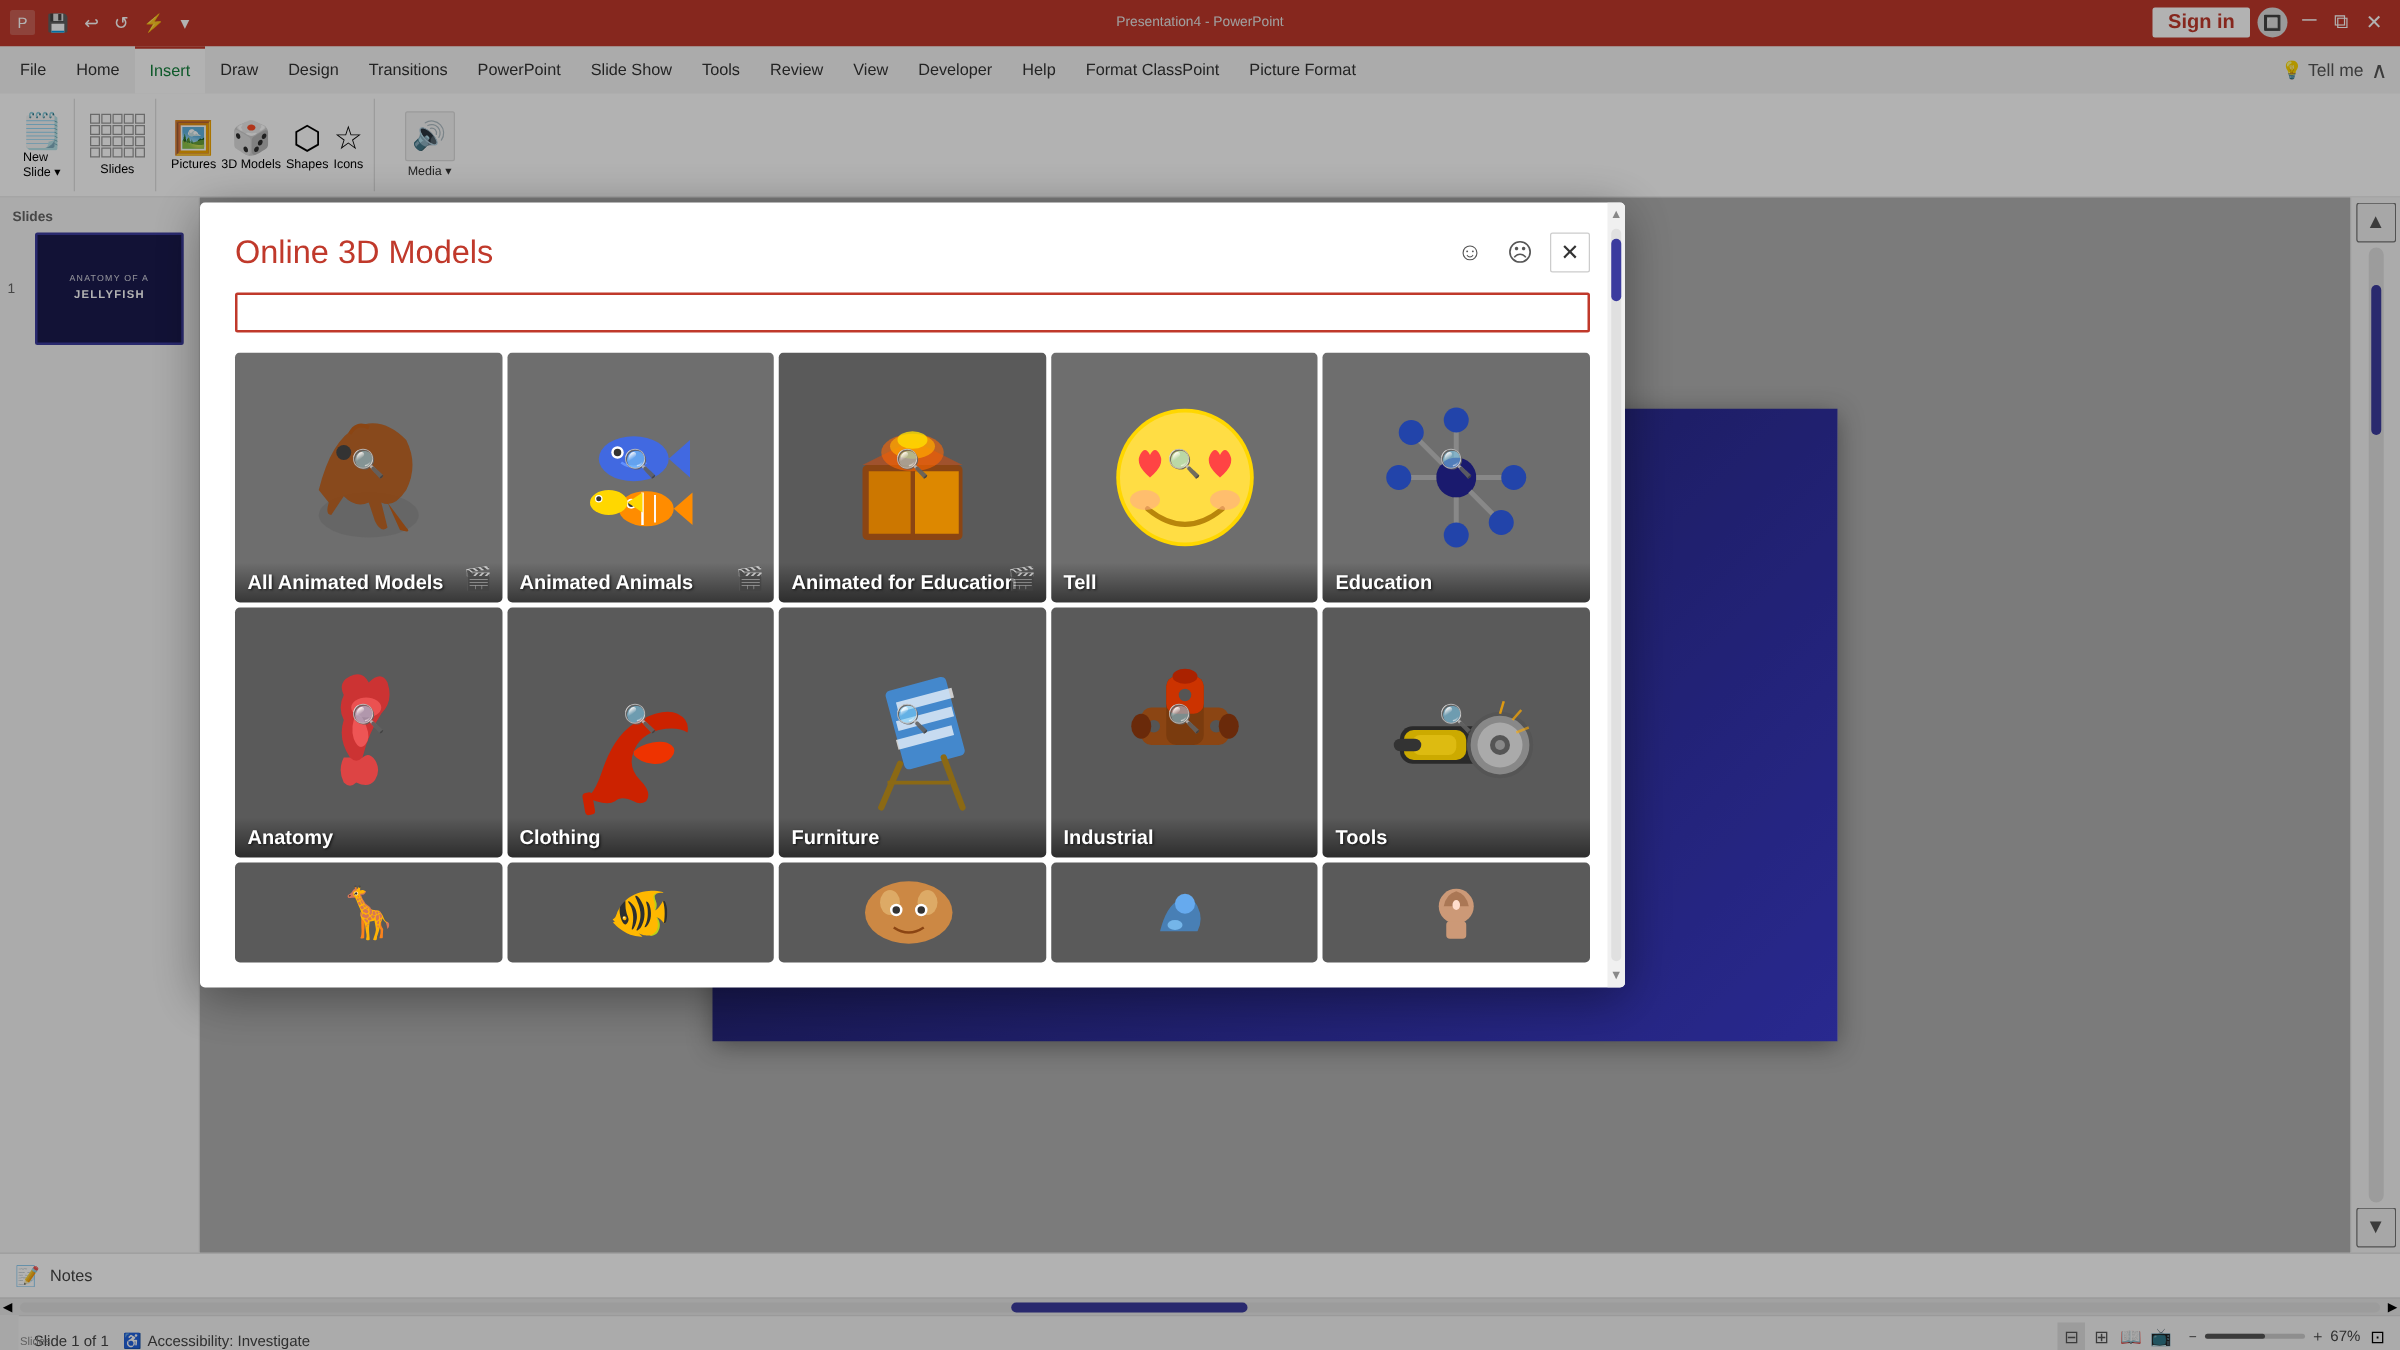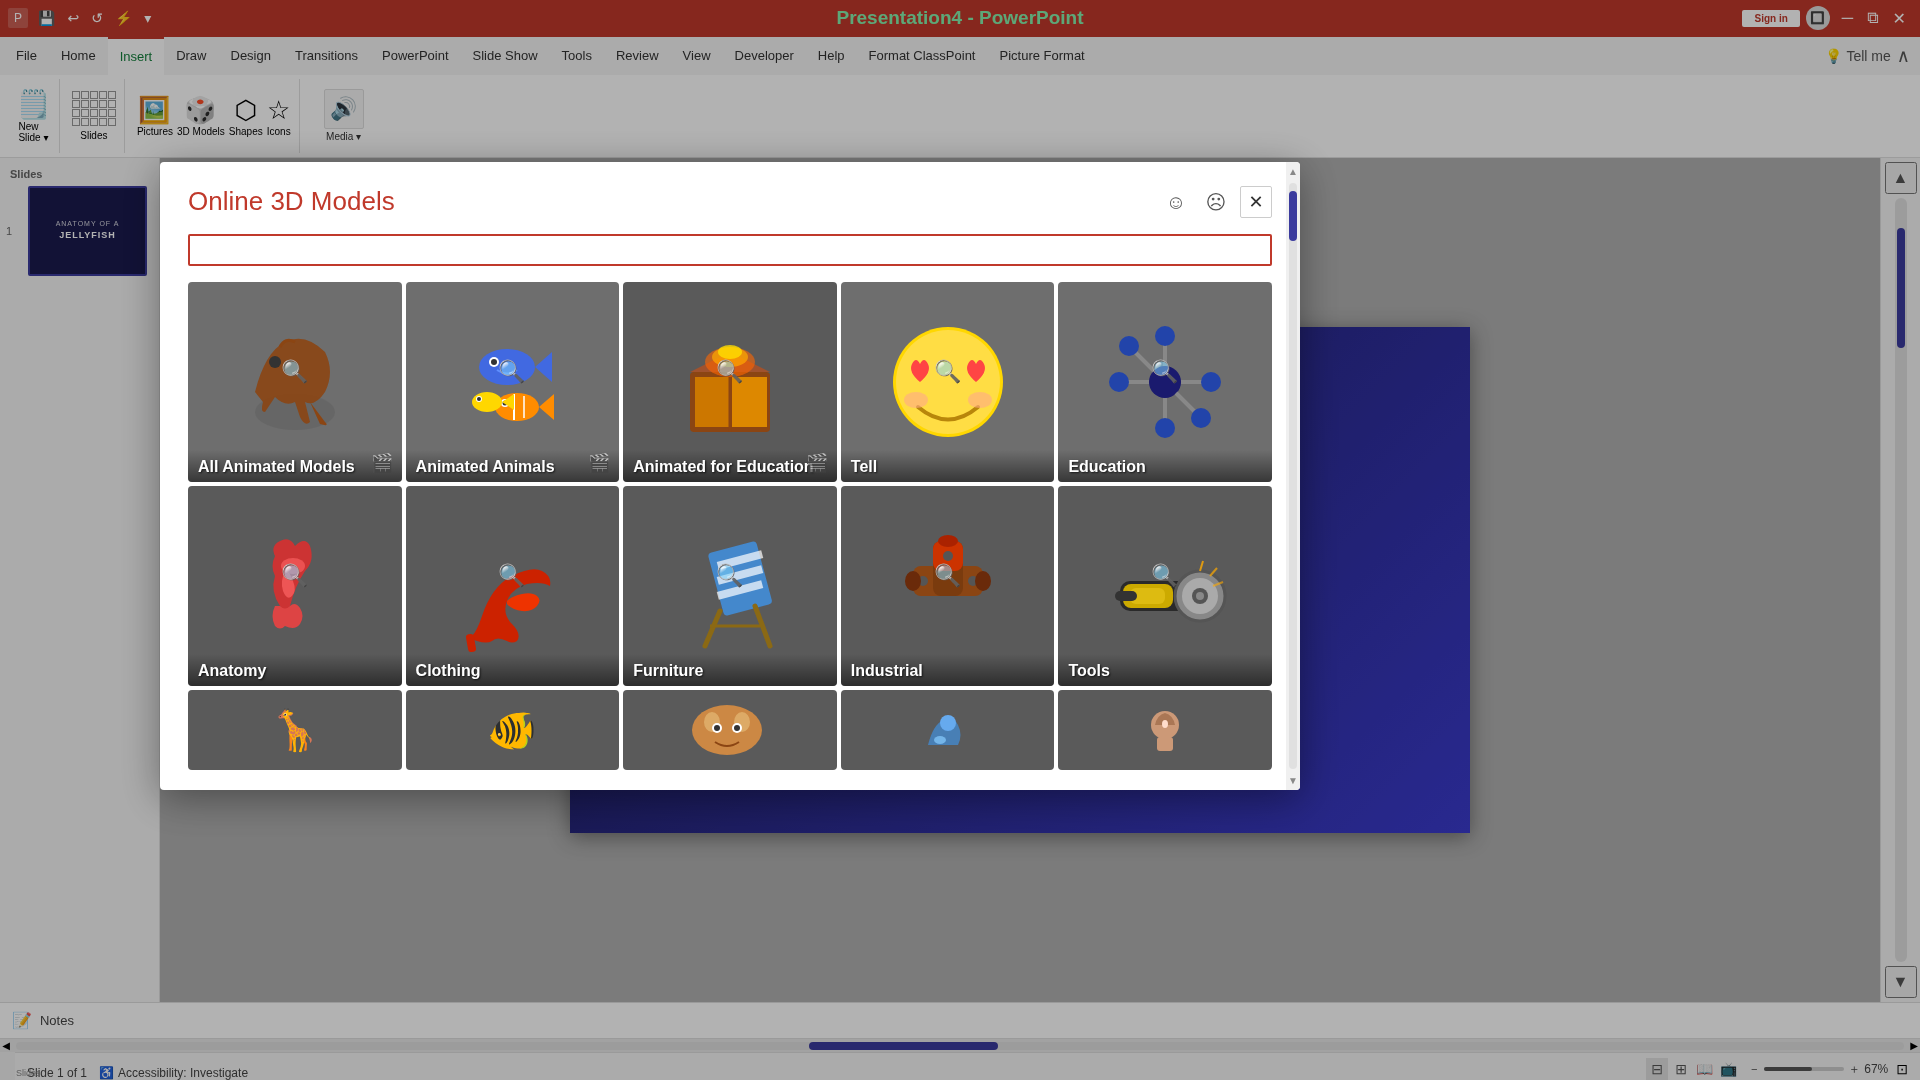--- a/index.html
+++ b/index.html
@@ -12,23 +12,23 @@
       display: flex;
       align-items: center;
       justify-content: space-between;
       padding: 0 8px;
       position: relative;
     }
     .titlebar-left { display: flex; align-items: center; gap: 6px; }
     .titlebar-icon { width: 20px; height: 20px; background: #fff3; border-radius: 2px; display: flex; align-items: center; justify-content: center; color: white; font-size: 12px; }
     .titlebar-qs { display: flex; align-items: center; gap: 4px; }
     .titlebar-qs button { background: none; border: none; color: white; font-size: 14px; cursor: pointer; padding: 2px 4px; }
-    .titlebar-center { position: absolute; left: 50%; transform: translateX(-50%); color: #86efac; font-size: 19px; font-weight: 700; }
+    .titlebar-center { position: absolute; left: 50%; transform: translateX(-50%); color: #e5e5e5; font-size: 11px; font-weight: 400; }
     .titlebar-right { display: flex; align-items: center; gap: 6px; }
-    .signin-btn { background: white; color: #c0392b; border: none; padding: 3px 12px; font-size: 10px; border-radius: 2px; cursor: pointer; font-weight: 600; }
+    .signin-btn { background: white; color: #c0392b; border: none; padding: 3px 12px; font-size: 16px; border-radius: 2px; cursor: pointer; font-weight: 600; }
     .titlebar-controls { display: flex; gap: 2px; }
     .titlebar-controls span { color: white; font-size: 16px; cursor: pointer; padding: 0 6px; }
 
     
     .ribbon {
       background: white;
       border-bottom: 1px solid #e0e0e0;
       display: flex;
       flex-direction: column;
     }

